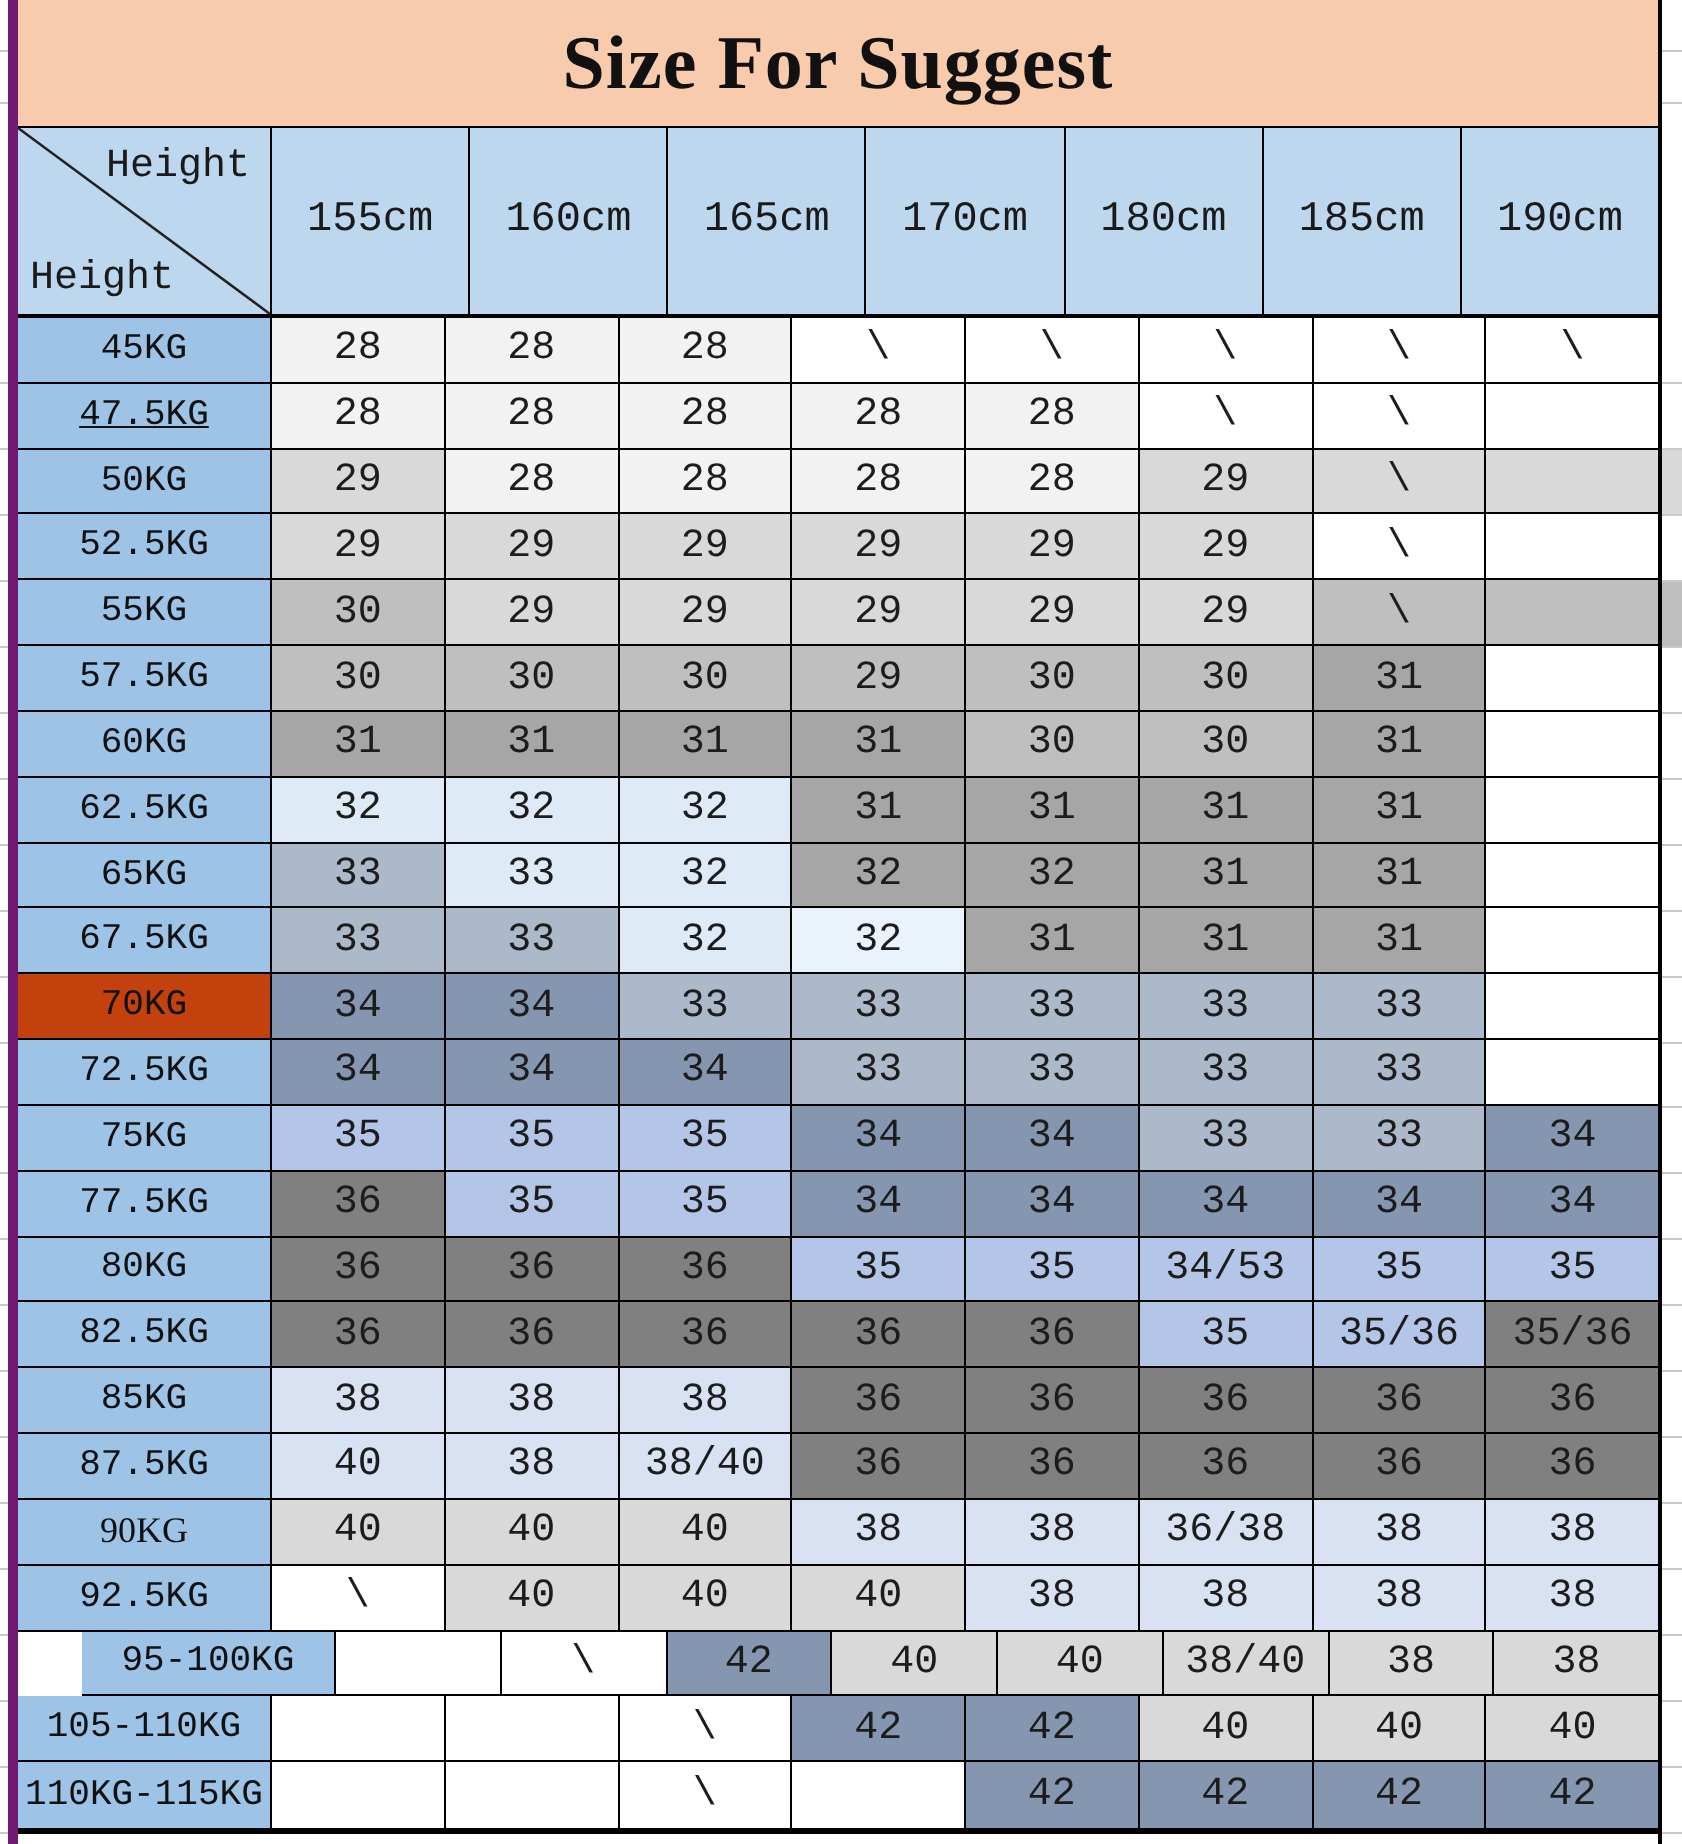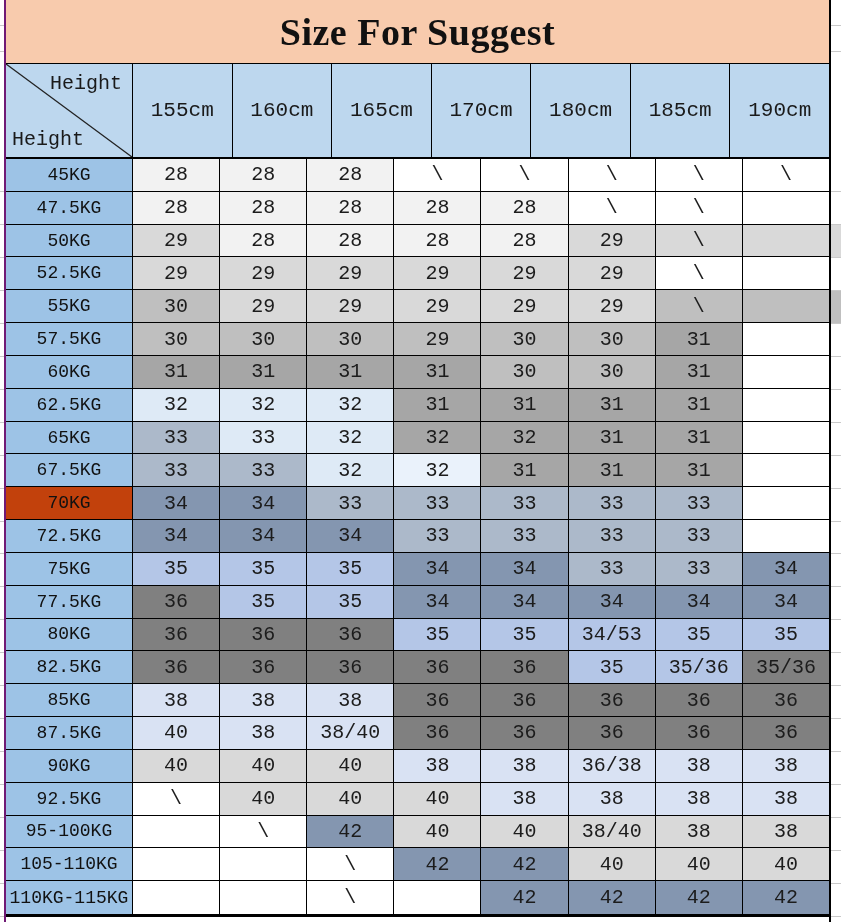--- a/index.html
+++ b/index.html
@@ -5,21 +5,21 @@
   html,body{margin:0;padding:0;background:#fff;font-family:"Liberation Sans",sans-serif;}
   .stage{position:relative;width:841px;height:922px;background:#fff;display:flex;overflow:hidden;}
   .gutter{display:flex;flex-direction:column;background:#fff;}
   .gutter-left{width:4px;}
   .gutter-right{width:10px;}
   .gutter-spacer{height:159px;display:flex;flex-direction:column;}
   .gutter-spacer .tick{height:25px;border-bottom:1px solid #c9c9c9;}
   .gutter-rows{height:758px;display:grid;grid-template-rows:repeat(23,1fr);}
   .mcell{border-bottom:1px solid #c9c9c9;}
 
-  .sheet{width:825px;border-left:2px solid #701a75;border-right:2px solid #000;background:#fff;}
+  .sheet{width:825px;border-left:5px solid #701a75;border-right:2px solid #000;background:#fff;}
   .title-bar{height:63px;border-bottom:1px solid #000;display:flex;align-items:center;justify-content:center;}
   .title-text{font-family:"Liberation Serif","DejaVu Serif",serif;font-weight:bold;font-size:38px;color:#111;letter-spacing:.5px;}
 
   .header-row{height:95px;display:flex;}
   .corner-cell{width:126px;flex:none;position:relative;border-right:1px solid #000;border-bottom:2px solid #000;}
   .corner-cell svg{position:absolute;inset:0;width:100%;height:100%;}
   .corner-label{position:absolute;font-family:"Liberation Mono","DejaVu Sans Mono",monospace;font-size:20px;color:#1a1a1a;}
   .corner-height{top:8px;right:10px;}
   .corner-weight{bottom:6px;left:6px;}
   .hcells{flex:1;display:flex;}
@@ -101,21 +101,21 @@
           <div class="dcell" style="background: rgb(242, 242, 242);">28</div>
           <div class="dcell" style="background: rgb(242, 242, 242);">28</div>
           <div class="dcell" style="background: rgb(242, 242, 242);">28</div>
           <div class="dcell" style="background: rgb(255, 255, 255);">\</div>
           <div class="dcell" style="background: rgb(255, 255, 255);">\</div>
           <div class="dcell" style="background: rgb(255, 255, 255);">\</div>
           <div class="dcell" style="background: rgb(255, 255, 255);">\</div>
           <div class="dcell" style="background: rgb(255, 255, 255);">\</div>
         </div>
         <div class="trow">
-          <div class="wcell" style="background: rgb(157, 195, 230);">47.5KG</div>
+          <div class="wcell" style="background: rgb(157, 195, 230); text-decoration: underline;">47.5KG</div>
           <div class="dcell" style="background: rgb(242, 242, 242);">28</div>
           <div class="dcell" style="background: rgb(242, 242, 242);">28</div>
           <div class="dcell" style="background: rgb(242, 242, 242);">28</div>
           <div class="dcell" style="background: rgb(242, 242, 242);">28</div>
           <div class="dcell" style="background: rgb(242, 242, 242);">28</div>
           <div class="dcell" style="background: rgb(255, 255, 255);">\</div>
           <div class="dcell" style="background: rgb(255, 255, 255);">\</div>
           <div class="dcell" style="background: rgb(255, 255, 255);"></div>
         </div>
         <div class="trow">
@@ -288,21 +288,21 @@
           <div class="dcell" style="background: rgb(217, 226, 243);">40</div>
           <div class="dcell" style="background: rgb(217, 226, 243);">38</div>
           <div class="dcell" style="background: rgb(217, 226, 243);">38/40</div>
           <div class="dcell" style="background: rgb(128, 128, 128);">36</div>
           <div class="dcell" style="background: rgb(128, 128, 128);">36</div>
           <div class="dcell" style="background: rgb(128, 128, 128);">36</div>
           <div class="dcell" style="background: rgb(128, 128, 128);">36</div>
           <div class="dcell" style="background: rgb(128, 128, 128);">36</div>
         </div>
         <div class="trow">
-          <div class="wcell" style="background: rgb(157, 195, 230);">90KG</div>
+          <div class="wcell" style="background: rgb(157, 195, 230); font-family: Liberation Serif, serif;">90KG</div>
           <div class="dcell" style="background: rgb(217, 217, 217);">40</div>
           <div class="dcell" style="background: rgb(217, 217, 217);">40</div>
           <div class="dcell" style="background: rgb(217, 217, 217);">40</div>
           <div class="dcell" style="background: rgb(217, 226, 243);">38</div>
           <div class="dcell" style="background: rgb(217, 226, 243);">38</div>
           <div class="dcell" style="background: rgb(217, 226, 243);">36/38</div>
           <div class="dcell" style="background: rgb(217, 226, 243);">38</div>
           <div class="dcell" style="background: rgb(217, 226, 243);">38</div>
         </div>
         <div class="trow">
@@ -310,21 +310,21 @@
           <div class="dcell" style="background: rgb(255, 255, 255);">\</div>
           <div class="dcell" style="background: rgb(217, 217, 217);">40</div>
           <div class="dcell" style="background: rgb(217, 217, 217);">40</div>
           <div class="dcell" style="background: rgb(217, 217, 217);">40</div>
           <div class="dcell" style="background: rgb(217, 226, 243);">38</div>
           <div class="dcell" style="background: rgb(217, 226, 243);">38</div>
           <div class="dcell" style="background: rgb(217, 226, 243);">38</div>
           <div class="dcell" style="background: rgb(217, 226, 243);">38</div>
         </div>
         <div class="trow">
-          <div class="wcell" style="background: rgb(157, 195, 230);">95-100KG</div>
+          <div class="wcell" style="background: rgb(157, 195, 230); margin-left: 32px;">95-100KG</div>
           <div class="dcell" style="background: rgb(255, 255, 255);"></div>
           <div class="dcell" style="background: rgb(255, 255, 255);">\</div>
           <div class="dcell" style="background: rgb(132, 150, 176);">42</div>
           <div class="dcell" style="background: rgb(217, 217, 217);">40</div>
           <div class="dcell" style="background: rgb(217, 217, 217);">40</div>
           <div class="dcell" style="background: rgb(217, 217, 217);">38/40</div>
           <div class="dcell" style="background: rgb(217, 217, 217);">38</div>
           <div class="dcell" style="background: rgb(217, 217, 217);">38</div>
         </div>
         <div class="trow">

